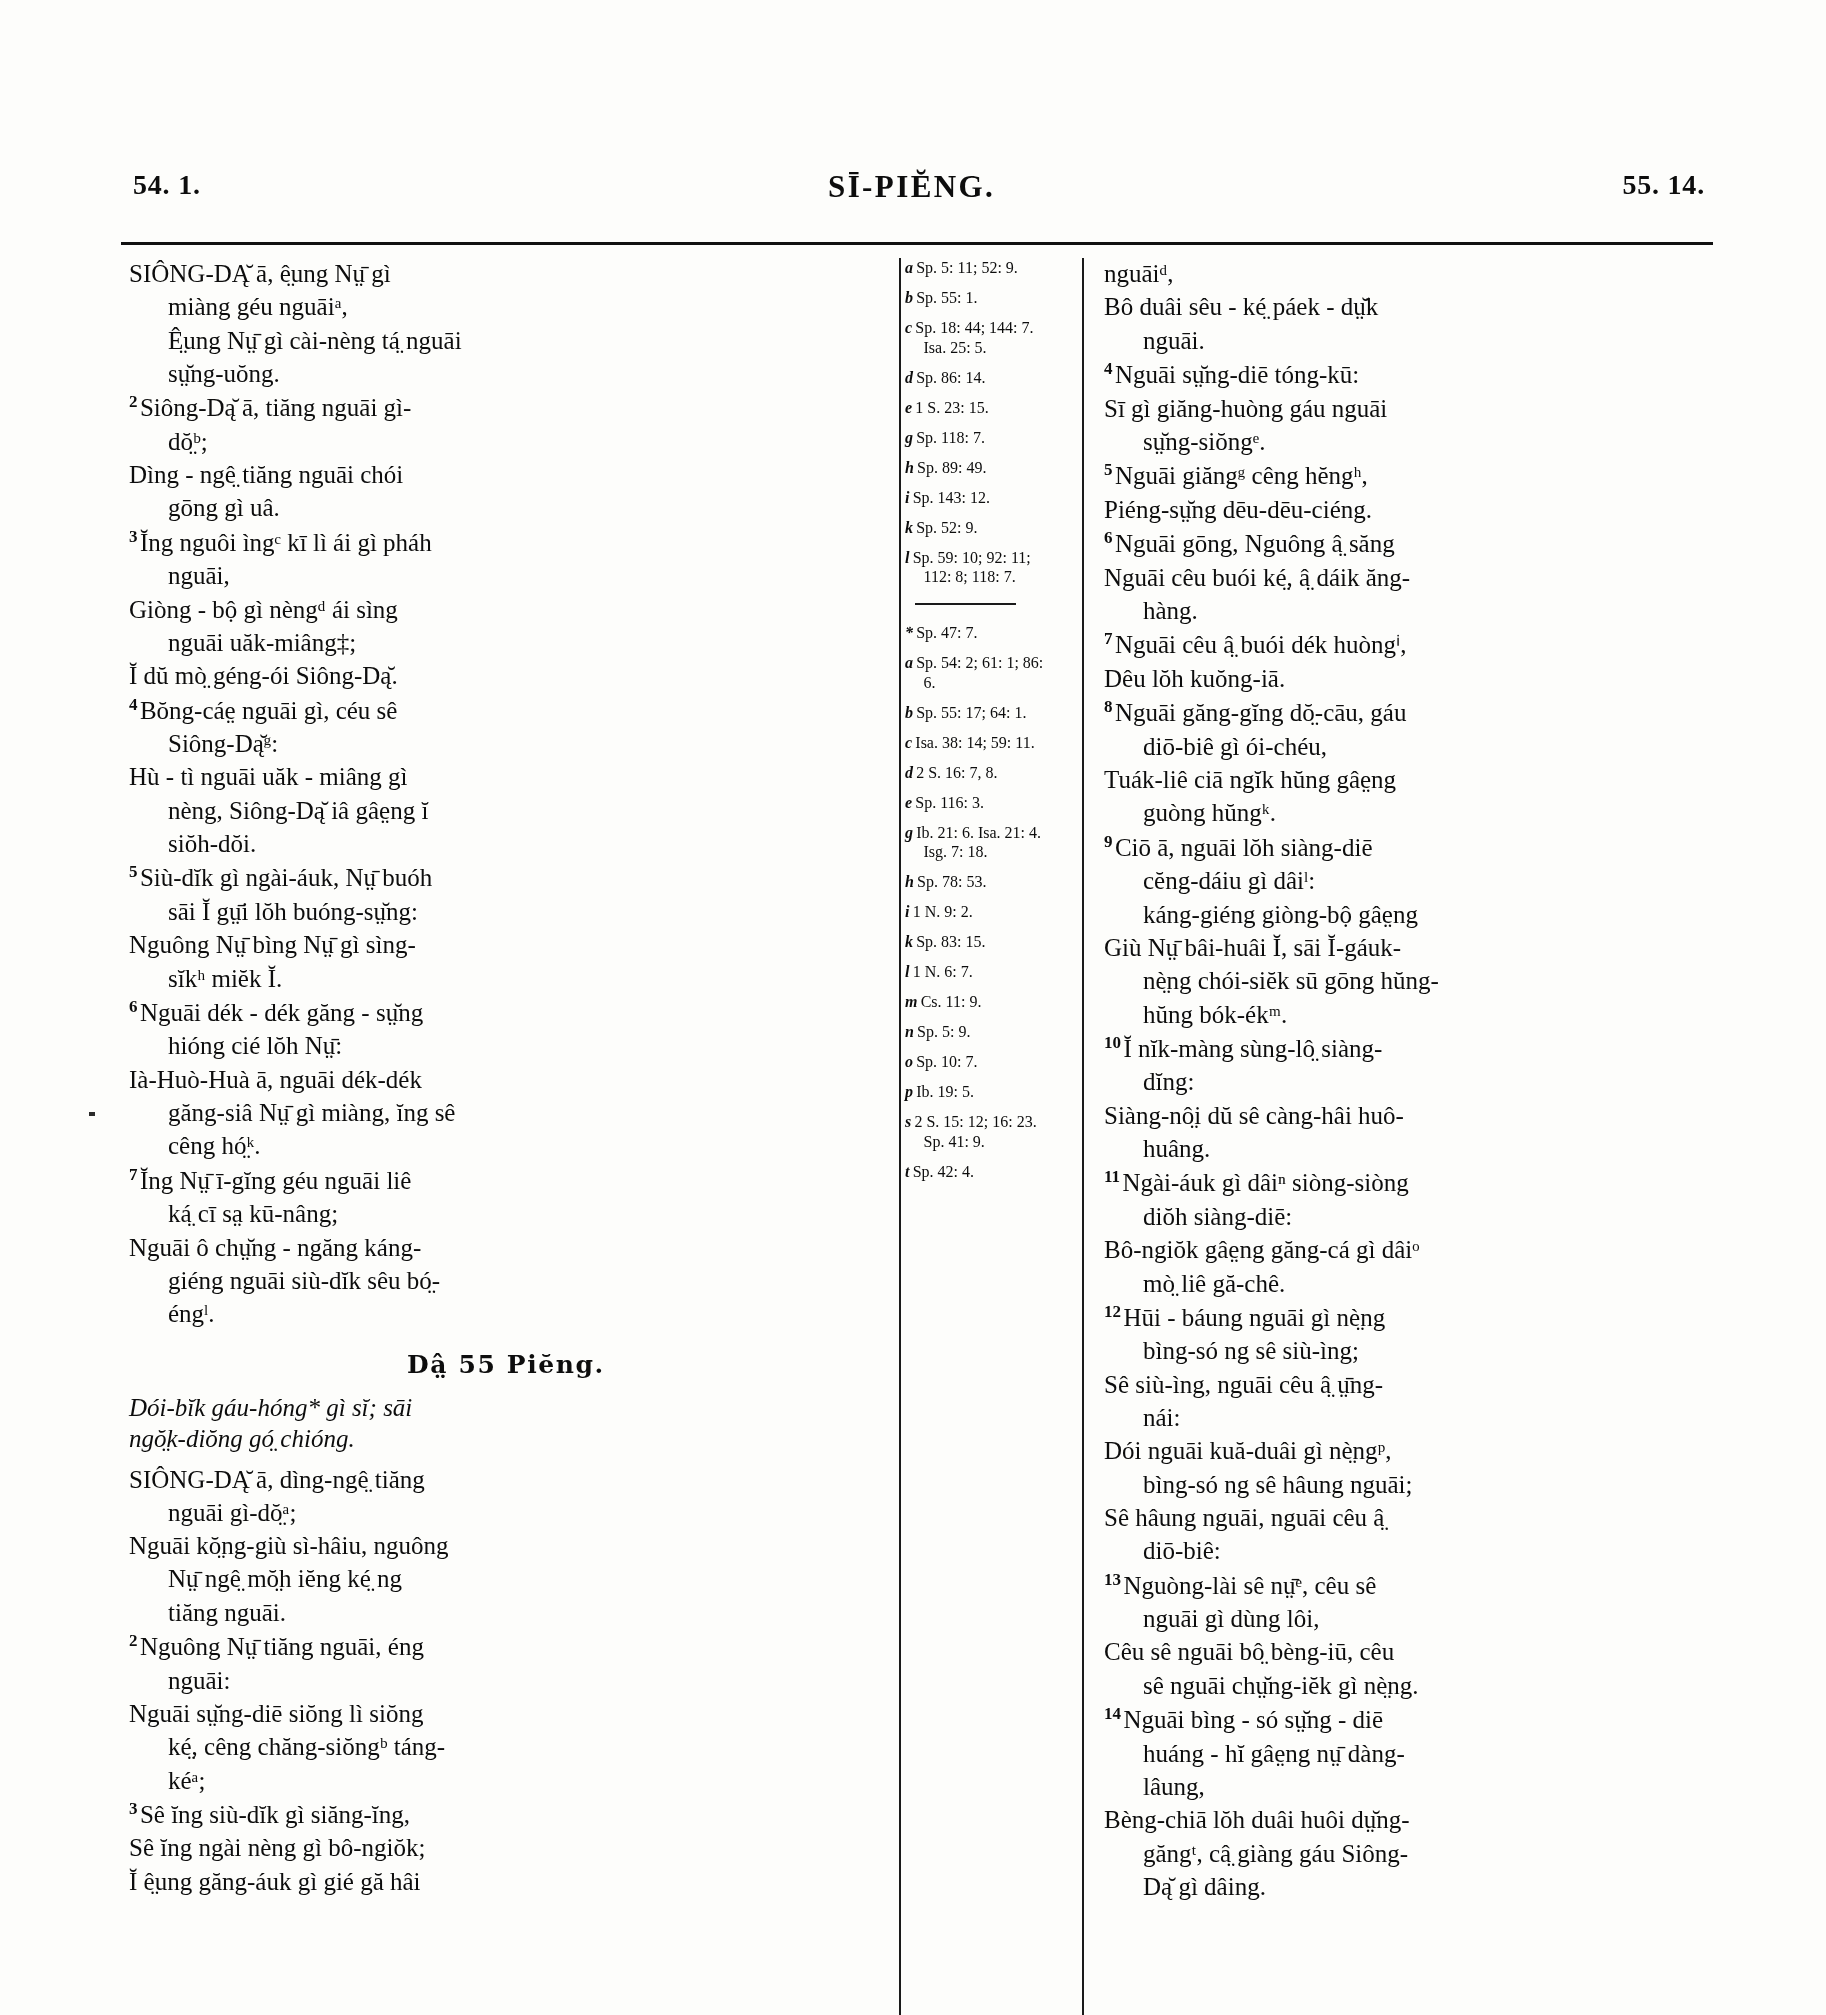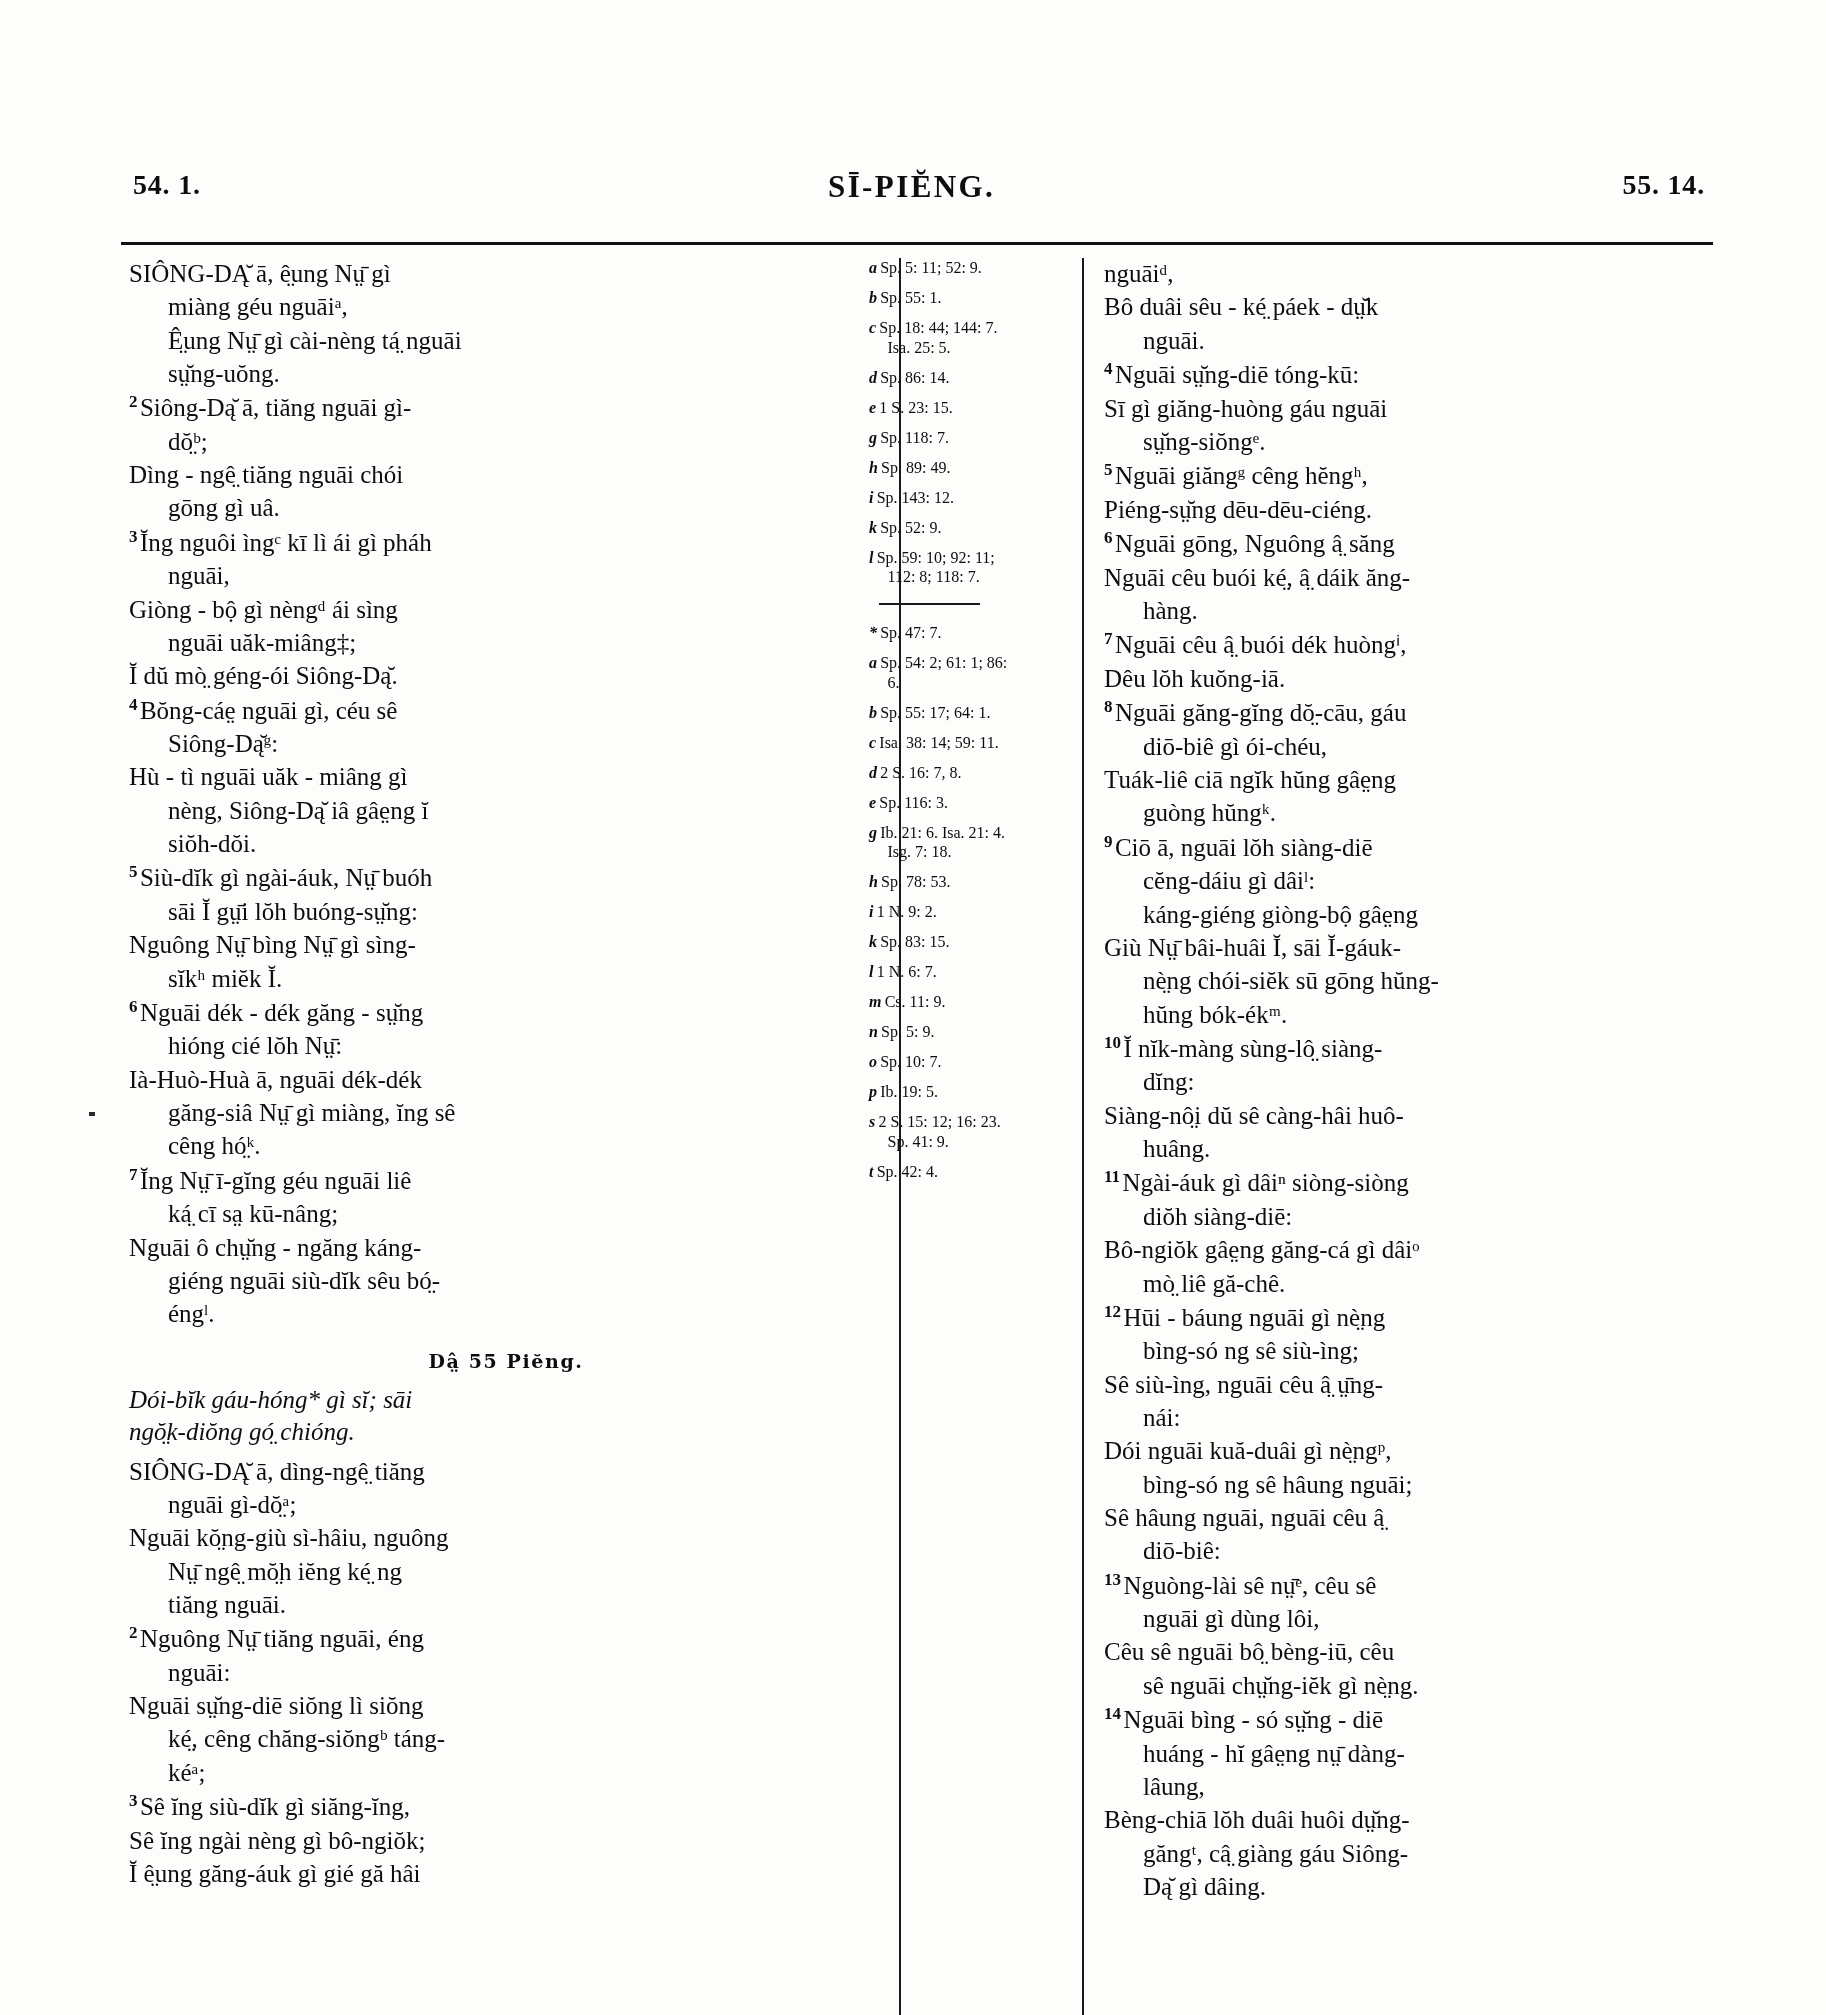--- a/index.html
+++ b/index.html
@@ -68,21 +68,21 @@
   .vline.v1 { left: 778px; }
   .vline.v2 { left: 961px; }
 
   .col {
     position: absolute;
     top: 0;
     font-size: 25px;
     line-height: 1.30;
   }
   .col-left  { left: 8px;   width: 754px; }
-  .col-notes { left: 748px; width: 153px; font-size: 16px; line-height: 1.22; }
+  .col-notes { left: 784px; width: 153px; font-size: 16px; line-height: 1.22; }
   .col-right { left: 983px; width: 596px; }
 
   
   p.v {
     margin: 0 0 0.8px 0;
     padding-left: 39px;
     text-indent: -39px;
   }
   p.cont {
     margin: 0 0 0.8px 0;
@@ -99,21 +99,21 @@
     font-weight: bold;
     vertical-align: super;
     margin-right: 2.4px;
   }
 
   
   .chaphead {
     margin: 18.5px 0 10.5px 0;
     text-align: center;
     font-weight: bold;
-    font-size: 19px;
+    font-size: 25px;
     letter-spacing: 1.6px;
     font-family: "DejaVu Serif", serif;
   }
   .chapsub {
     margin: 0 0 8.9px 0;
     font-style: italic;
     font-weight: normal;
     font-size: 25px;
     line-height: 1.25;
   }

